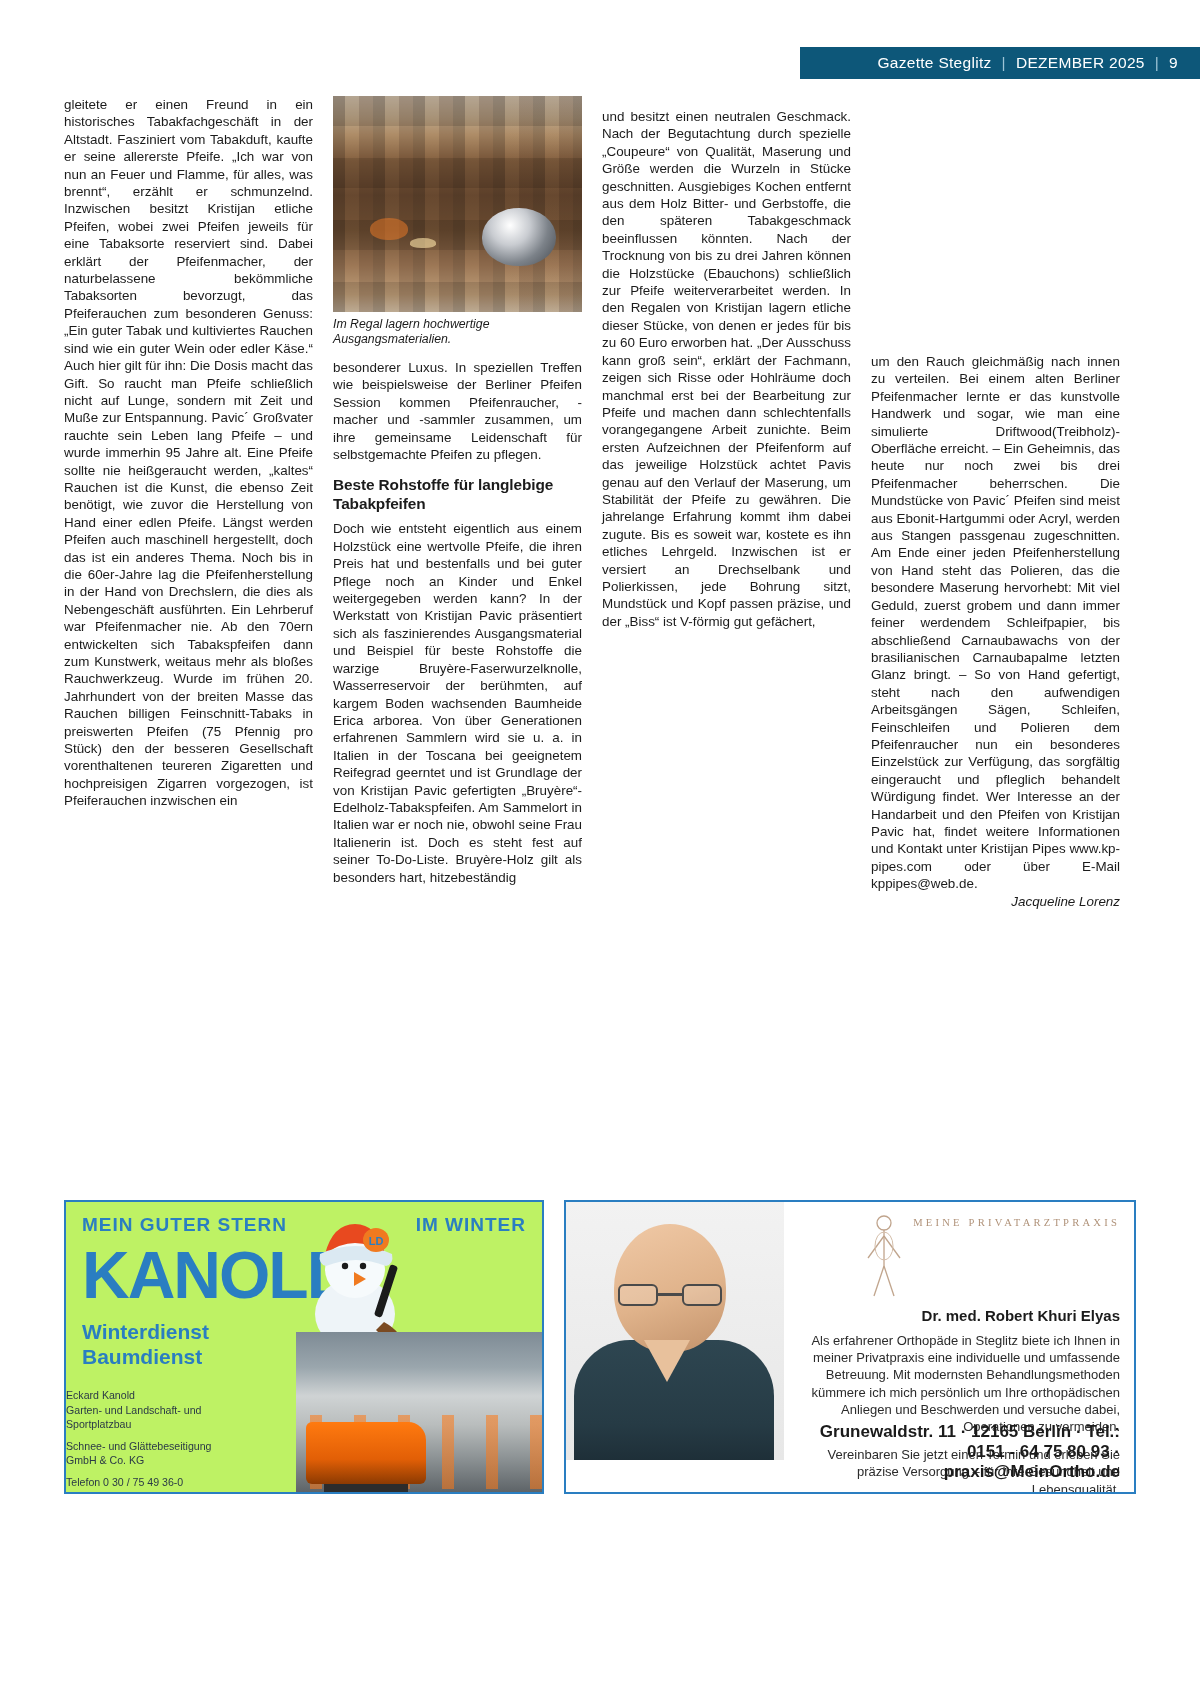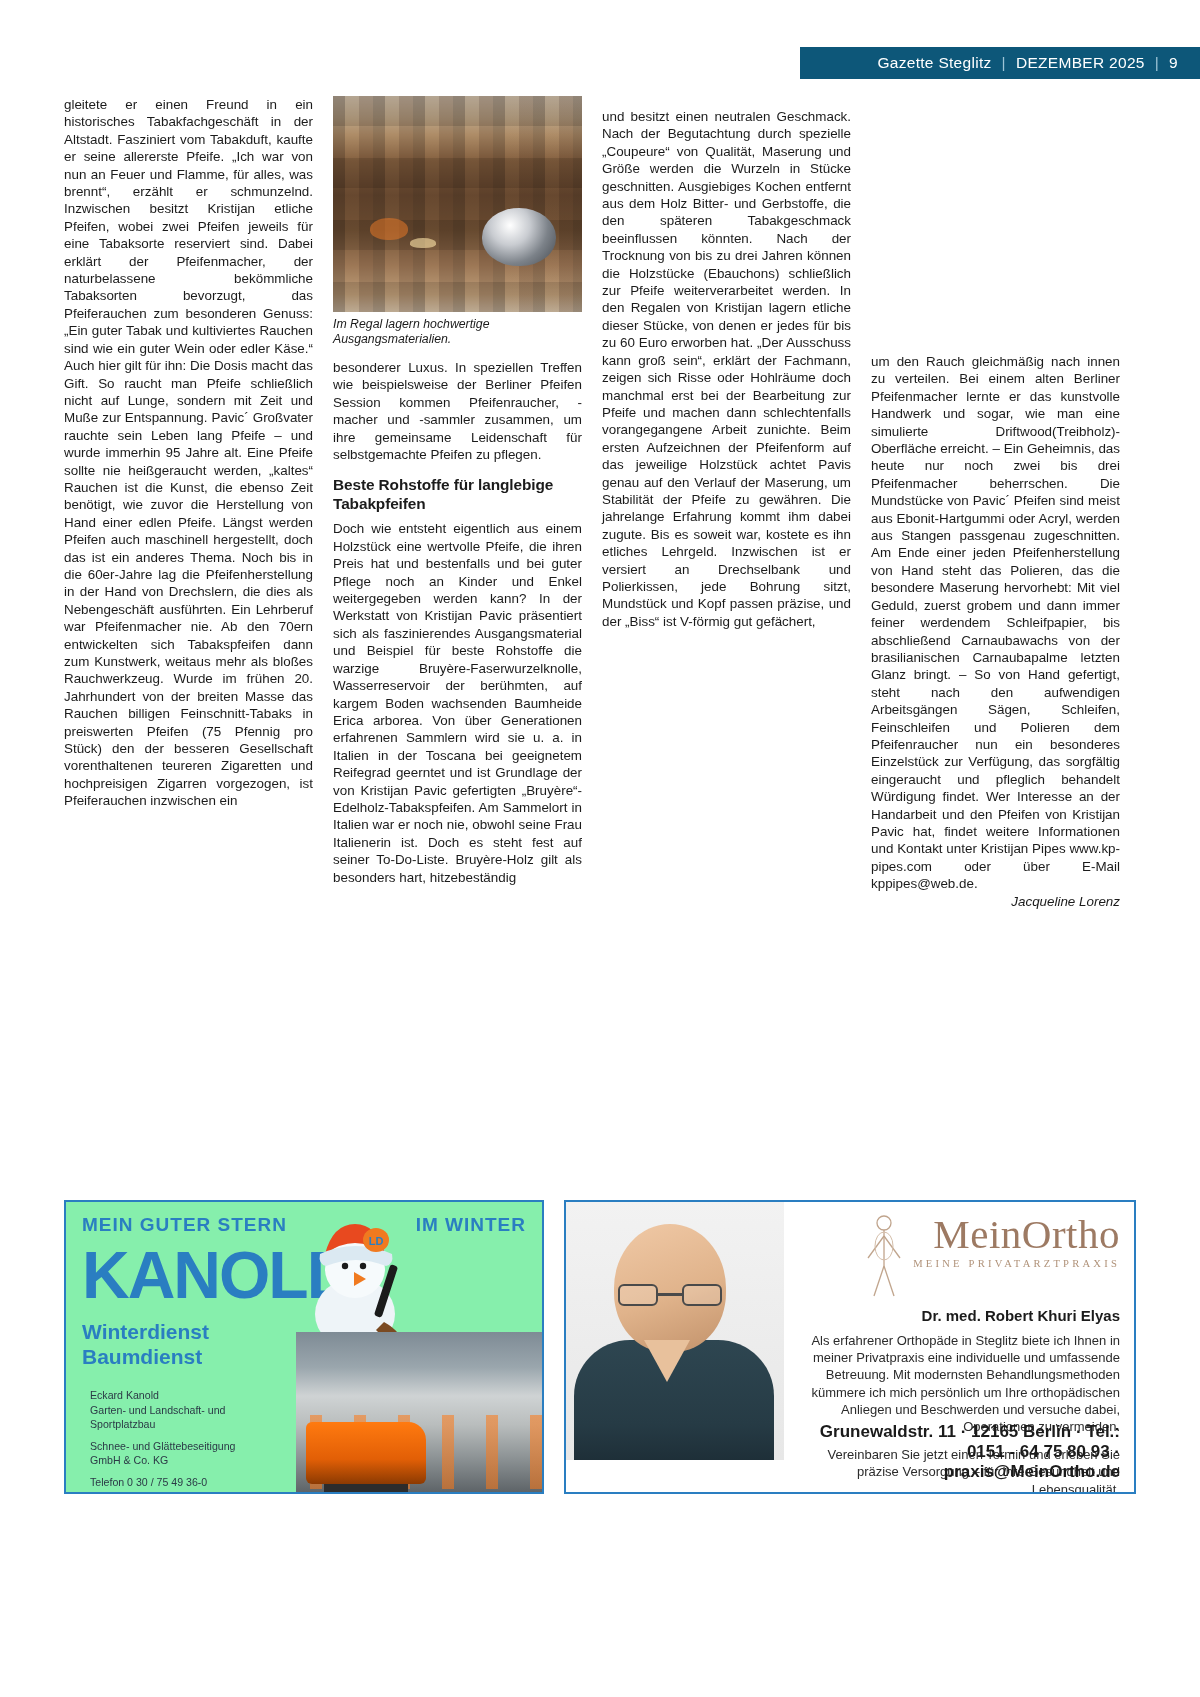--- a/index.html
+++ b/index.html
@@ -92,38 +92,38 @@
     box-shadow: 120px 40px 0 -44px rgba(210,190,160,.85), -150px 44px 0 -50px rgba(225,205,175,.7);
   }
 
   
   .ads{
     position:absolute; left:64px; top:1200px; width:1072px; display:flex; gap:20px;
   }
 
   
   .ad-kanold{
-    width:480px; height:294px; border:2px solid #2a7ec1; background:#86efac;
+    width:480px; height:294px; border:2px solid #2a7ec1; background:#bef264;
     position:relative; overflow:hidden;
   }
   .kan-top{ display:flex; align-items:center; padding:12px 16px 0 16px; justify-content:space-between; }
   .kan-slogan{ color:#2a7ec1; font-weight:bold; font-size:19px; letter-spacing:1px; }
   .kan-logo{
     position:absolute; left:16px; top:40px; font-weight:bold; font-size:66px;
     color:#2a7ec1; letter-spacing:-2px; line-height:1;
   }
   .snowman{
     position:absolute; left:232px; top:4px; width:118px; height:146px;
   }
   .kan-sub{
     position:absolute; left:16px; top:117px; color:#2a7ec1;
     font-weight:bold; font-size:21px; line-height:25px;
   }
   .kan-contact{
-    position:absolute; left:24px; top:186px; width:210px;
+    position:absolute; left:0; top:186px; width:210px;
     font-size:10.6px; line-height:14.6px; color:#2b3a46;
   }
   .kan-photo{
     position:absolute; right:0; bottom:0; width:246px; height:160px;
     background:linear-gradient(180deg,#7e8b95 0%, #9aa6ad 22%, #cfd3d4 40%, #b9bdbd 58%, #8e9496 78%, #5e6468 100%);
     overflow:hidden;
   }
   .kan-photo::before{
     content:""; position:absolute; inset:0;
     background:
@@ -304,21 +304,20 @@
         <svg class="vitruv" viewBox="0 0 38 86">
           <circle cx="19" cy="9" r="7" fill="none" stroke="#b59478" stroke-width="1.3"></circle>
           <line x1="19" y1="16" x2="19" y2="52" stroke="#b59478" stroke-width="1.3"></line>
           <line x1="19" y1="22" x2="3" y2="44" stroke="#b59478" stroke-width="1.3"></line>
           <line x1="19" y1="22" x2="35" y2="44" stroke="#b59478" stroke-width="1.3"></line>
           <line x1="19" y1="52" x2="9" y2="82" stroke="#b59478" stroke-width="1.3"></line>
           <line x1="19" y1="52" x2="29" y2="82" stroke="#b59478" stroke-width="1.3"></line>
           <ellipse cx="19" cy="32" rx="9" ry="14" fill="none" stroke="#cbb199" stroke-width="1"></ellipse>
         </svg>
         <div>
-          <div class="ortho-brand">MeinOrtho</div>
           <div class="ortho-tag">MEINE PRIVATARZTPRAXIS</div>
         </div>
       </div>
 
       <div class="ortho-doc">Dr. med. Robert Khuri Elyas</div>
 
       <div class="ortho-text">
         <p>Als erfahrener Orthopäde in Steglitz biete ich Ihnen in meiner Privatpraxis eine individuelle und umfassende Betreuung. Mit modernsten Behandlungsmethoden kümmere ich mich persönlich um Ihre orthopädischen Anliegen und Beschwerden und versuche dabei, Operationen zu vermeiden.</p>
         <p>Vereinbaren Sie jetzt einen Termin und erleben Sie präzise Versorgung – für Ihre Gesundheit und Lebensqualität.</p>
       </div>

